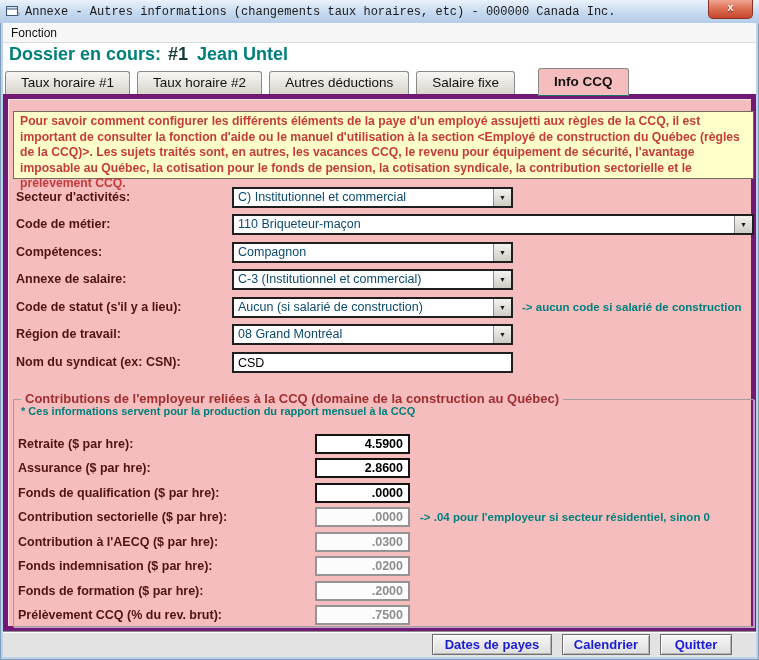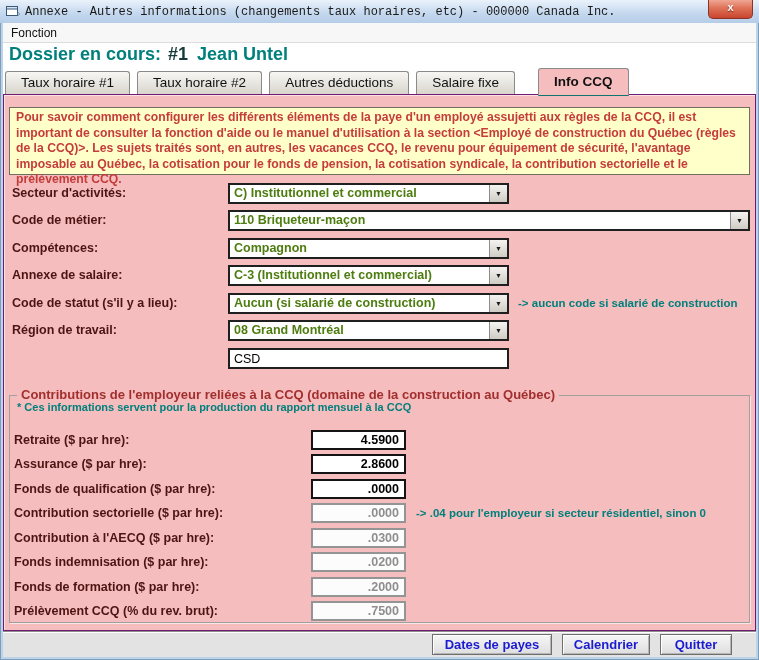--- a/index.html
+++ b/index.html
@@ -30,30 +30,30 @@
   .tabstrip{position:absolute;left:3px;top:65px;width:753px;height:29px;background:#fff;
             display:flex;align-items:flex-end;padding-left:2px;box-sizing:border-box;}
   .tab{height:23px;line-height:22px;padding:0 15px;margin-right:7px;font-size:13.5px;color:#111;
        background:linear-gradient(#f7f6f3,#d9d5cd);border:1px solid #8a8a8a;border-bottom:none;
        border-radius:3px 3px 0 0;cursor:pointer;white-space:nowrap;box-sizing:border-box;}
   .tab.gap{margin-left:16px;}
   .tab.active{height:28px;line-height:26px;margin-bottom:-2px;position:relative;z-index:5;
               background:#f5bdbd;font-weight:bold;border-bottom:1px solid #0f766e;}
   
   .content{position:absolute;left:3px;top:94px;width:753px;height:537px;background:#f5bdbd;
-           border:1px solid #701a75;box-shadow:inset 1px 1px 0 rgba(255,255,255,.55);box-sizing:border-box;}
+           border:5px solid #701a75;box-shadow:inset 1px 1px 0 rgba(255,255,255,.55);box-sizing:border-box;}
   .infobox{position:absolute;left:5px;top:12px;width:741px;height:68px;background:#ffffc9;
            border:1px solid #6e6e5e;box-sizing:border-box;padding:2px 6px;
            font-size:12.2px;font-weight:bold;color:#c43c3c;line-height:15.5px;}
   .flabel{position:absolute;left:8px;height:21px;line-height:21px;
           font-size:12.5px;font-weight:bold;color:#4e1414;white-space:nowrap;}
   .combo{position:absolute;left:224px;height:21px;background:#fff;border:2px solid #1f1f1f;
          box-sizing:border-box;cursor:pointer;}
   .combo .combo-value{position:absolute;left:4px;top:0;right:20px;line-height:17px;
-         font-size:12.5px;font-weight:bold;color:#4d7c0f;white-space:nowrap;overflow:hidden;}
+         font-size:12.5px;font-weight:normal;color:#0c4a6e;white-space:nowrap;overflow:hidden;}
   .combo .combo-btn{position:absolute;top:0;right:0;bottom:0;width:17px;
          background:linear-gradient(#f4f3f1,#cfccc4);border-left:1px solid #8c8c8c;
          display:flex;align-items:center;justify-content:center;font-size:7px;color:#1a1a1a;}
   .combo.narrow{width:281px;}
   .combo.wide{width:522px;}
   .tinput{position:absolute;left:224px;width:281px;height:21px;background:#fff;border:2px solid #1f1f1f;
           box-sizing:border-box;font-family:"Liberation Sans",sans-serif;font-size:12.5px;font-weight:normal;
           color:#000;padding:0 4px;outline:none;}
   .tnote{position:absolute;font-size:11.5px;font-weight:bold;color:#00807d;height:21px;line-height:21px;white-space:nowrap;}
   
@@ -147,20 +147,21 @@
       <span class="combo-btn">▼</span>
     </div>
     <div class="tnote" style="left:514px;top:198px">-&gt; aucun code si salarié de construction</div>
 
     <div class="flabel" style="top:225px">Région de travail:</div>
     <div class="combo narrow" style="top:225px">
       <span class="combo-value">08 Grand Montréal</span>
       <span class="combo-btn">▼</span>
     </div>
 
+    <div class="flabel" style="top:253px">Nom du syndicat (ex: CSN):</div>
     <input class="tinput" style="top: 253px;" value="CSD">
 
     <div class="groupbox">
       <div class="group-title">Contributions de l'employeur reliées à la CCQ (domaine de la construction au Québec)</div>
       <div class="group-sub">* Ces informations servent pour la production du rapport mensuel à la CCQ</div>
     </div>
 
     <div class="clabel" style="top:335px">Retraite ($ par hre):</div>
     <input class="ninput" style="top: 335px;" value="4.5900">
 

